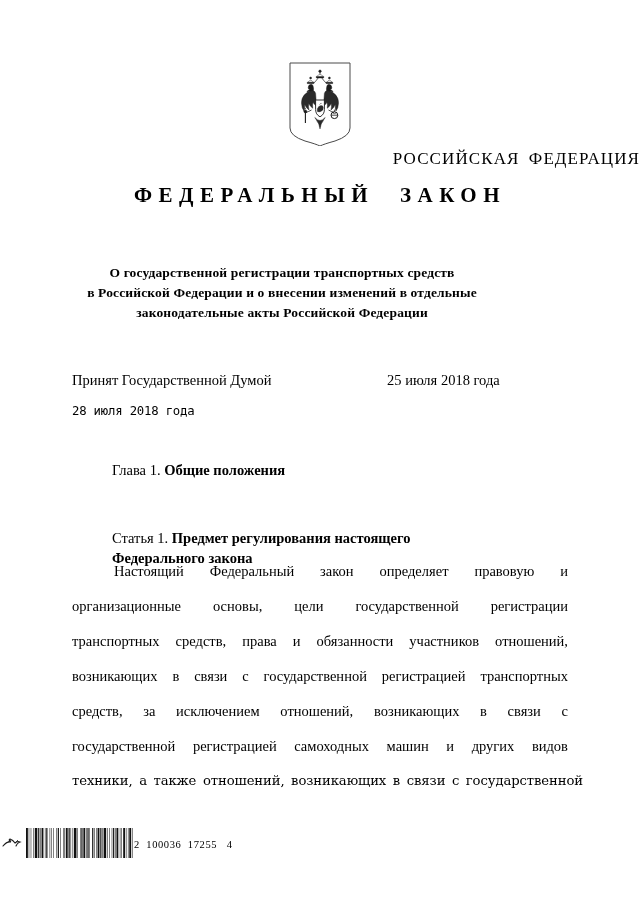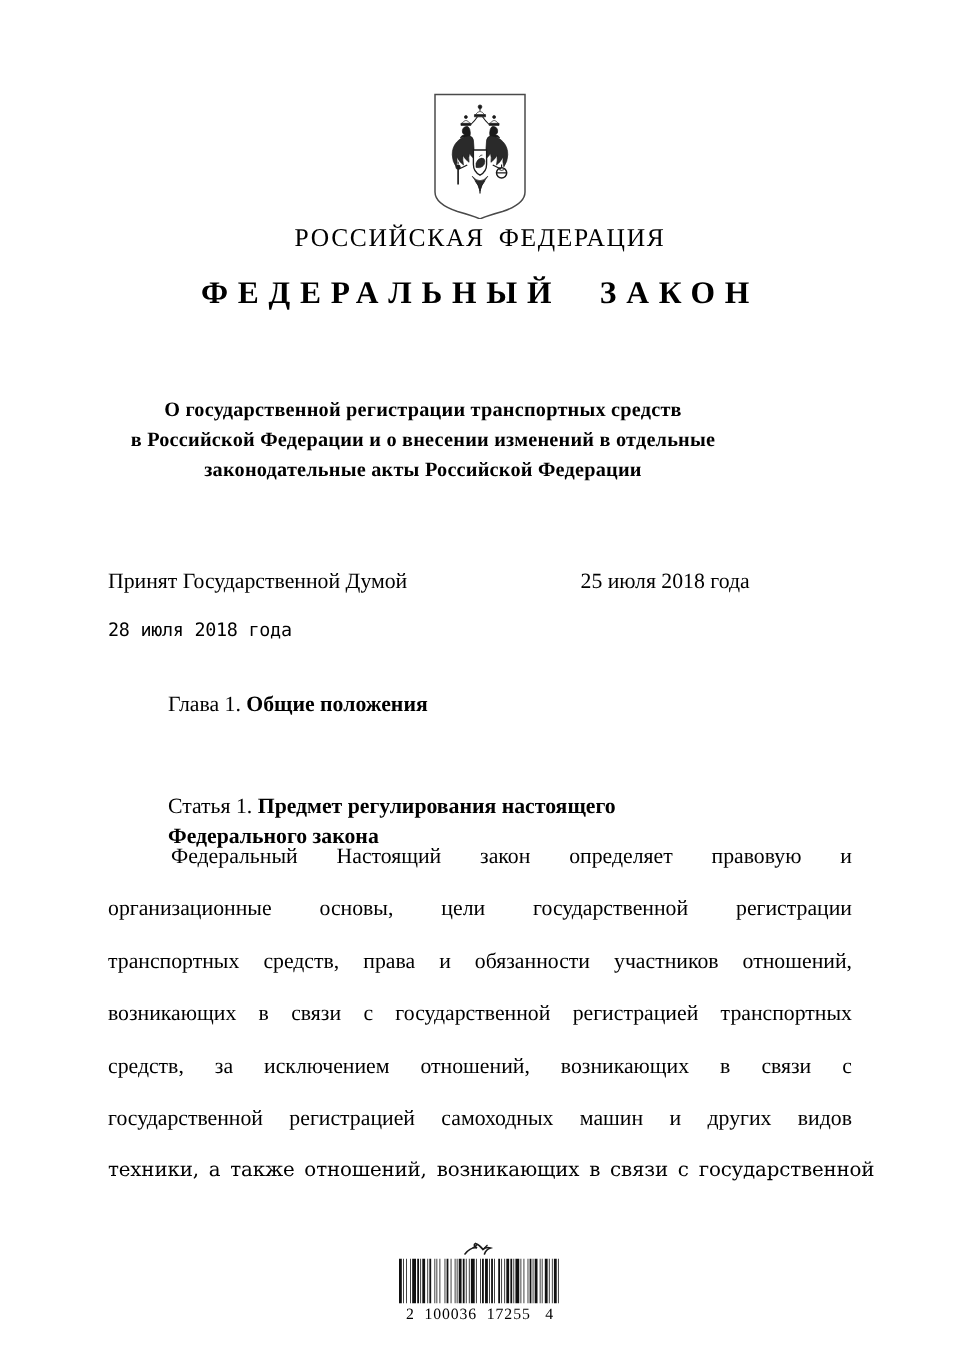--- a/index.html
+++ b/index.html
@@ -46,20 +46,21 @@
     left: 0;
     width: 640px;
     text-align: center;
   }
   .country-line {
     font-size: 17px;
     letter-spacing: 1.1px;
     line-height: 1.1;
     word-spacing: 4px;
     font-weight: 400;
+    text-align: right;
   }
   .law-line {
     margin-top: 14px;
     font-size: 21px;
     font-weight: 700;
     letter-spacing: 6.5px;
     word-spacing: 14px;
     line-height: 1.15;
   }
 
@@ -79,21 +80,21 @@
 
   
   .adoption {
     position: absolute;
     top: 372px;
     left: 72px;
     width: 455px;
   }
   .adoption-row {
     display: flex;
-    align-items: center;
+    align-items: flex-start;
     height: 32px;
   }
   .adoption-row .label { width: 315px; }
   .adoption-row .date  { flex: 1; }
 
   .serif-row .label,
   .serif-row .date {
     font-family: "Liberation Serif", "DejaVu Serif", serif;
     font-size: 14.5px;
   }
@@ -153,21 +154,21 @@
   }
   .body-line > span { display: inline-block; }
 
   
   .barcode-area {
     position: absolute;
     top: 828px;
     left: 0;
     width: 640px;
     display: flex;
-    flex-direction: column;
+    flex-direction: row;
     align-items: center;
   }
   .barcode-mark {
     width: 26px;
     height: 10px;
     margin-bottom: 1px;
   }
   .barcode-bars {
     display: block;
   }
@@ -260,22 +261,22 @@
   </div>
 
   <div class="article">
     <span class="num">Статья 1.</span>
     <span class="name">Предмет регулирования настоящего</span>
     <span class="name-second">Федерального закона</span>
   </div>
 
   <div class="body-text">
       <div class="body-line indented">
+        <span>Настоящий</span>
         <span>Федеральный</span>
-        <span>Настоящий</span>
         <span>закон</span>
         <span>определяет</span>
         <span>правовую</span>
         <span>и</span>
       </div>
       <div class="body-line">
         <span>организационные</span>
         <span>основы,</span>
         <span>цели</span>
         <span>государственной</span>

